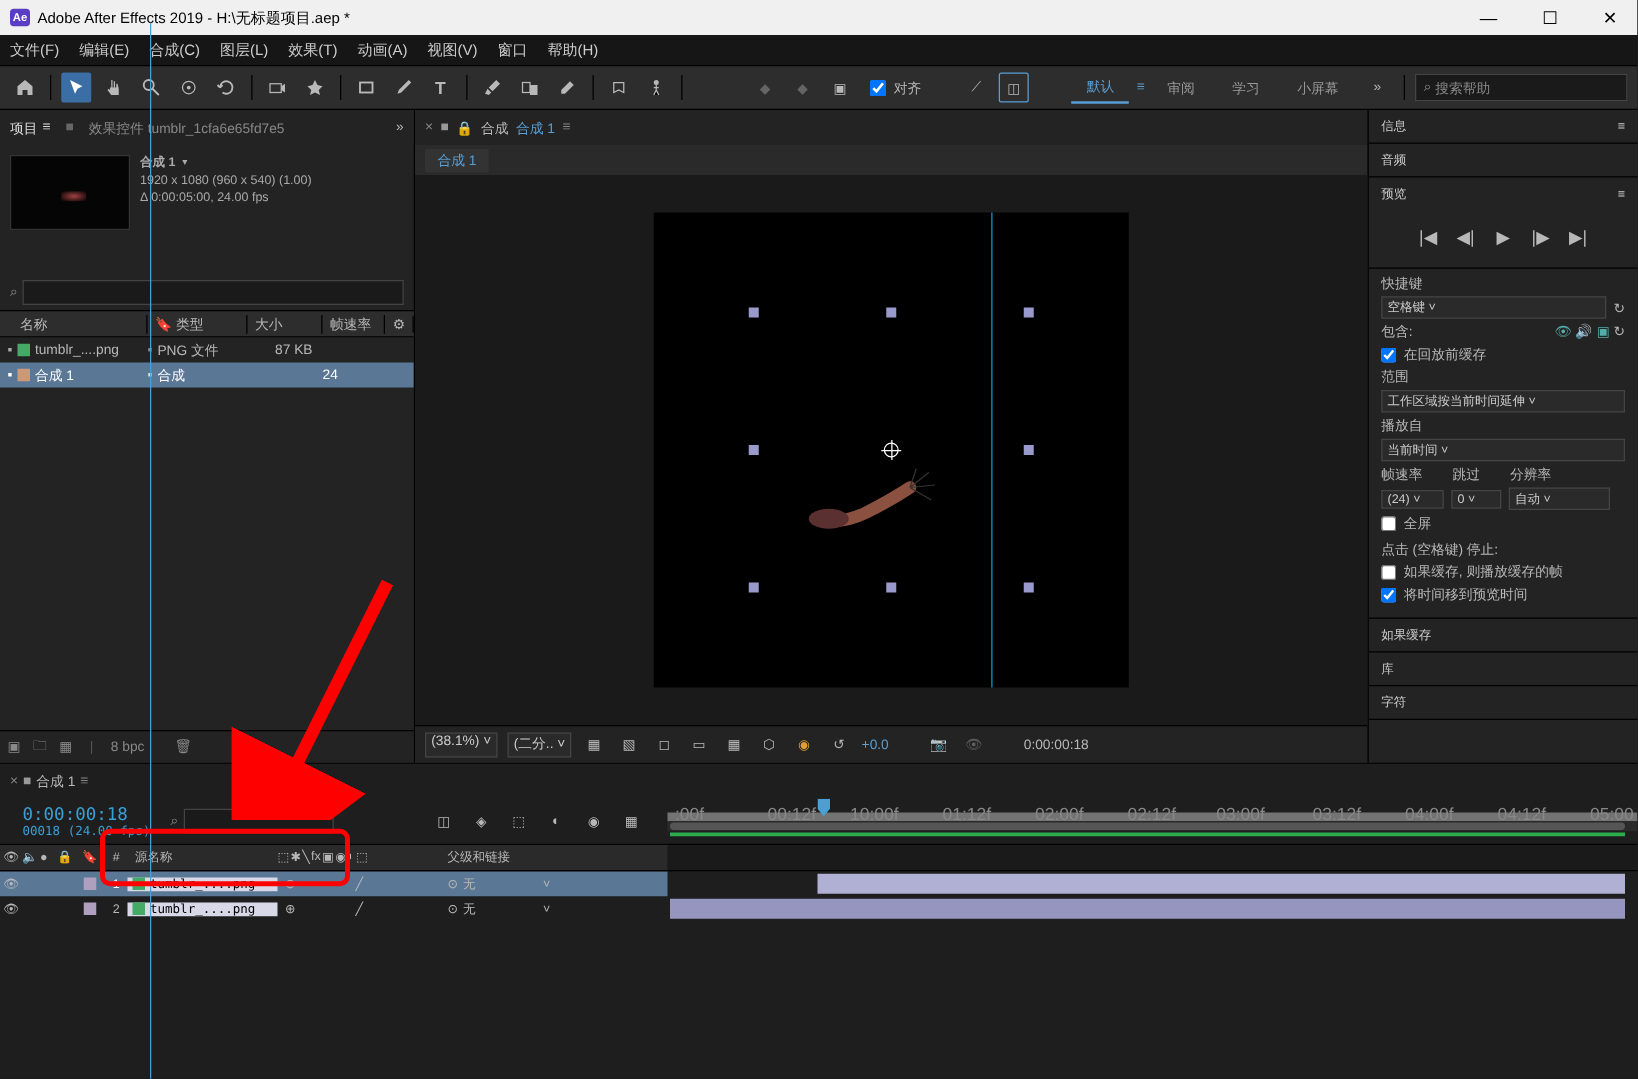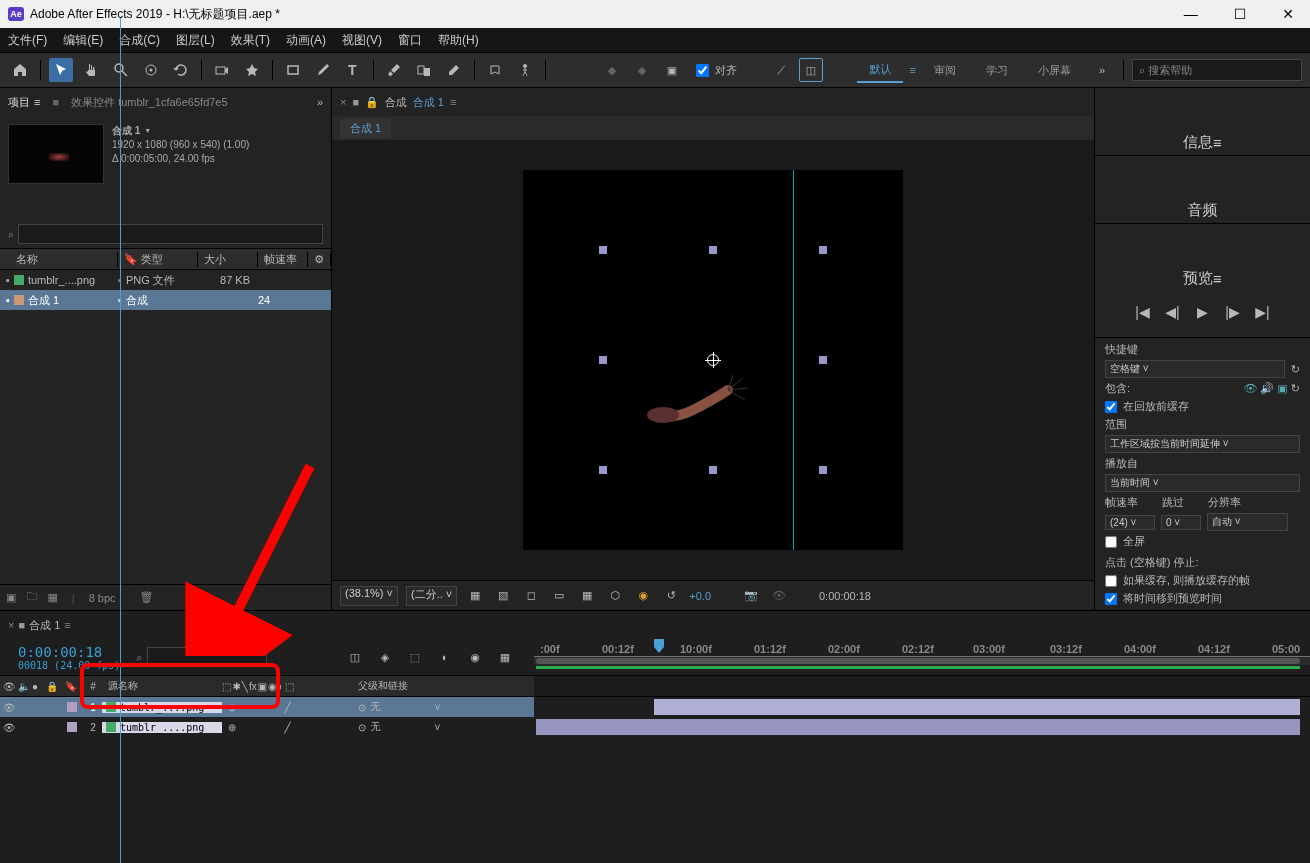--- a/index.html
+++ b/index.html
@@ -50,21 +50,21 @@
 .center-subtabs span { color:#5a9fd4; background:#333; padding:2px 10px; border-radius:2px; font-size:11px; }
 .viewport { flex:1; background:#1a1a1a; position:relative; display:flex; align-items:center; justify-content:center; }
 .canvas { width:380px; height:380px; background:#000; position:relative; }
 .handle { width:8px; height:8px; background:#9999cc; position:absolute; }
 .guide-v { position:absolute; width:1px; background:#00a0d4; top:0; bottom:0; }
 .viewer-ctrl { height:30px; background:#232323; border-top:1px solid #000; display:flex; align-items:center; padding:0 8px; gap:8px; font-size:11px; }
 .viewer-ctrl select, .viewer-ctrl .fake-select { background:#2a2a2a; border:1px solid #444; color:#ccc; height:20px; padding:0 4px; font-size:11px; }
 .viewer-ctrl .icon-btn { width:20px; height:20px; display:flex; align-items:center; justify-content:center; cursor:pointer; }
 .right { width:216px; background:#232323; border-left:1px solid #000; display:flex; flex-direction:column; overflow:auto; }
 .rpanel { border-bottom:1px solid #000; }
-.rpanel .head { height:26px; display:flex; align-items:center; padding:0 10px; font-size:15px; color:#ccc; justify-content:center;margin-top:41px; }
+.rpanel .head { height:26px; display:flex; align-items:center; padding:0 10px; font-size:10px; color:#ccc; justify-content:space-between; }
 .rpanel .body { padding:4px 10px 8px; font-size:11px; }
 .play-ctrl { display:flex; justify-content:center; gap:8px; padding:6px 0; }
 .play-ctrl span { width:22px; height:22px; display:flex; align-items:center; justify-content:center; cursor:pointer; font-size:14px; }
 .rpanel .row { display:flex; align-items:center; gap:6px; margin:3px 0; }
 .rpanel .row.header { justify-content:space-between; }
 .rpanel select, .rpanel .sel { background:#2a2a2a; border:1px solid #444; color:#ccc; padding:1px 4px; font-size:10px; }
 .rpanel input[type=checkbox] { width:12px; height:12px; }
 .timeline { height:275px; background:#1e1e1e; border-top:1px solid #000; display:flex; flex-direction:column; }
 .tl-tabs { height:28px; display:flex; align-items:center; padding:0 8px; gap:4px; }
 .tl-info { display:flex; align-items:center; padding:0 18px; height:36px; gap:16px; }
@@ -72,21 +72,21 @@
 .tl-fps { color:#3a9fd4; font-size:10px; font-family:monospace; }
 .tl-search { background:#1a1a1a; border:1px solid #444; height:20px; width:120px; padding:0 6px; color:#888; font-size:11px; }
 .tl-btns { margin-left:auto; display:flex; gap:8px; }
 .tl-btns span { width:22px; height:22px; display:flex; align-items:center; justify-content:center; cursor:pointer; }
 .tl-header { height:22px; background:#2a2a2a; border-top:1px solid #000; border-bottom:1px solid #000; display:flex; font-size:10px; align-items:center; position:relative; }
 .layer-row { height:20px; display:flex; align-items:center; font-size:10px; }
 .layer-row.sel { background:#5a7896; }
 .layer-cell { display:flex; align-items:center; gap:2px; }
 .highlight-box { position:absolute; border:4px solid #ff0000; border-radius:8px; pointer-events:none; }
 .arrow { position:absolute; pointer-events:none; }
-.tl-ruler { height:24px; position:relative; font-size:11px; color:#888; border-bottom:1px solid #737373;font-weight:bold; }
+.tl-ruler { height:24px; position:relative; font-size:14px; color:#888; border-bottom:7px solid #737373; }
 .tl-ruler span { position:absolute; top:4px; }
 .tl-track { height:20px; position:relative; }
 .tl-bar { position:absolute; height:16px; top:2px; background:#9595c0; }
 .tl-bar.sel { background:#b0b0d4; }
 .color-swatch { width:10px; height:10px; background:#b0a0c0; display:inline-block; }
 </style>
 </head>
 <body>
 
 <div class="titlebar">
@@ -547,21 +547,21 @@
             <span>⊙</span>
             <span class="sel" style="width:60px"><span>无</span></span>
             <span>˅</span>
           </div>
       </div>
     </div>
     <div style="flex:1;display:flex;flex-direction:column">
       <div style="height:36px;position:relative">
         <div class="tl-ruler" style="height:18px;margin-top:0">
           <span style="left:6px">:00f</span>
-          <span style="left:68px">00:12f</span>
+          <span style="left:80px">00:12f</span>
           <span style="left:146px">10:00f</span>
           <span style="left:220px">01:12f</span>
           <span style="left:294px">02:00f</span>
           <span style="left:368px">02:12f</span>
           <span style="left:439px">03:00f</span>
           <span style="left:516px">03:12f</span>
           <span style="left:590px">04:00f</span>
           <span style="left:664px">04:12f</span>
           <span style="left:738px">05:00</span>
           <div style="position:absolute;left:120px;top:0;width:10px;height:18px">

